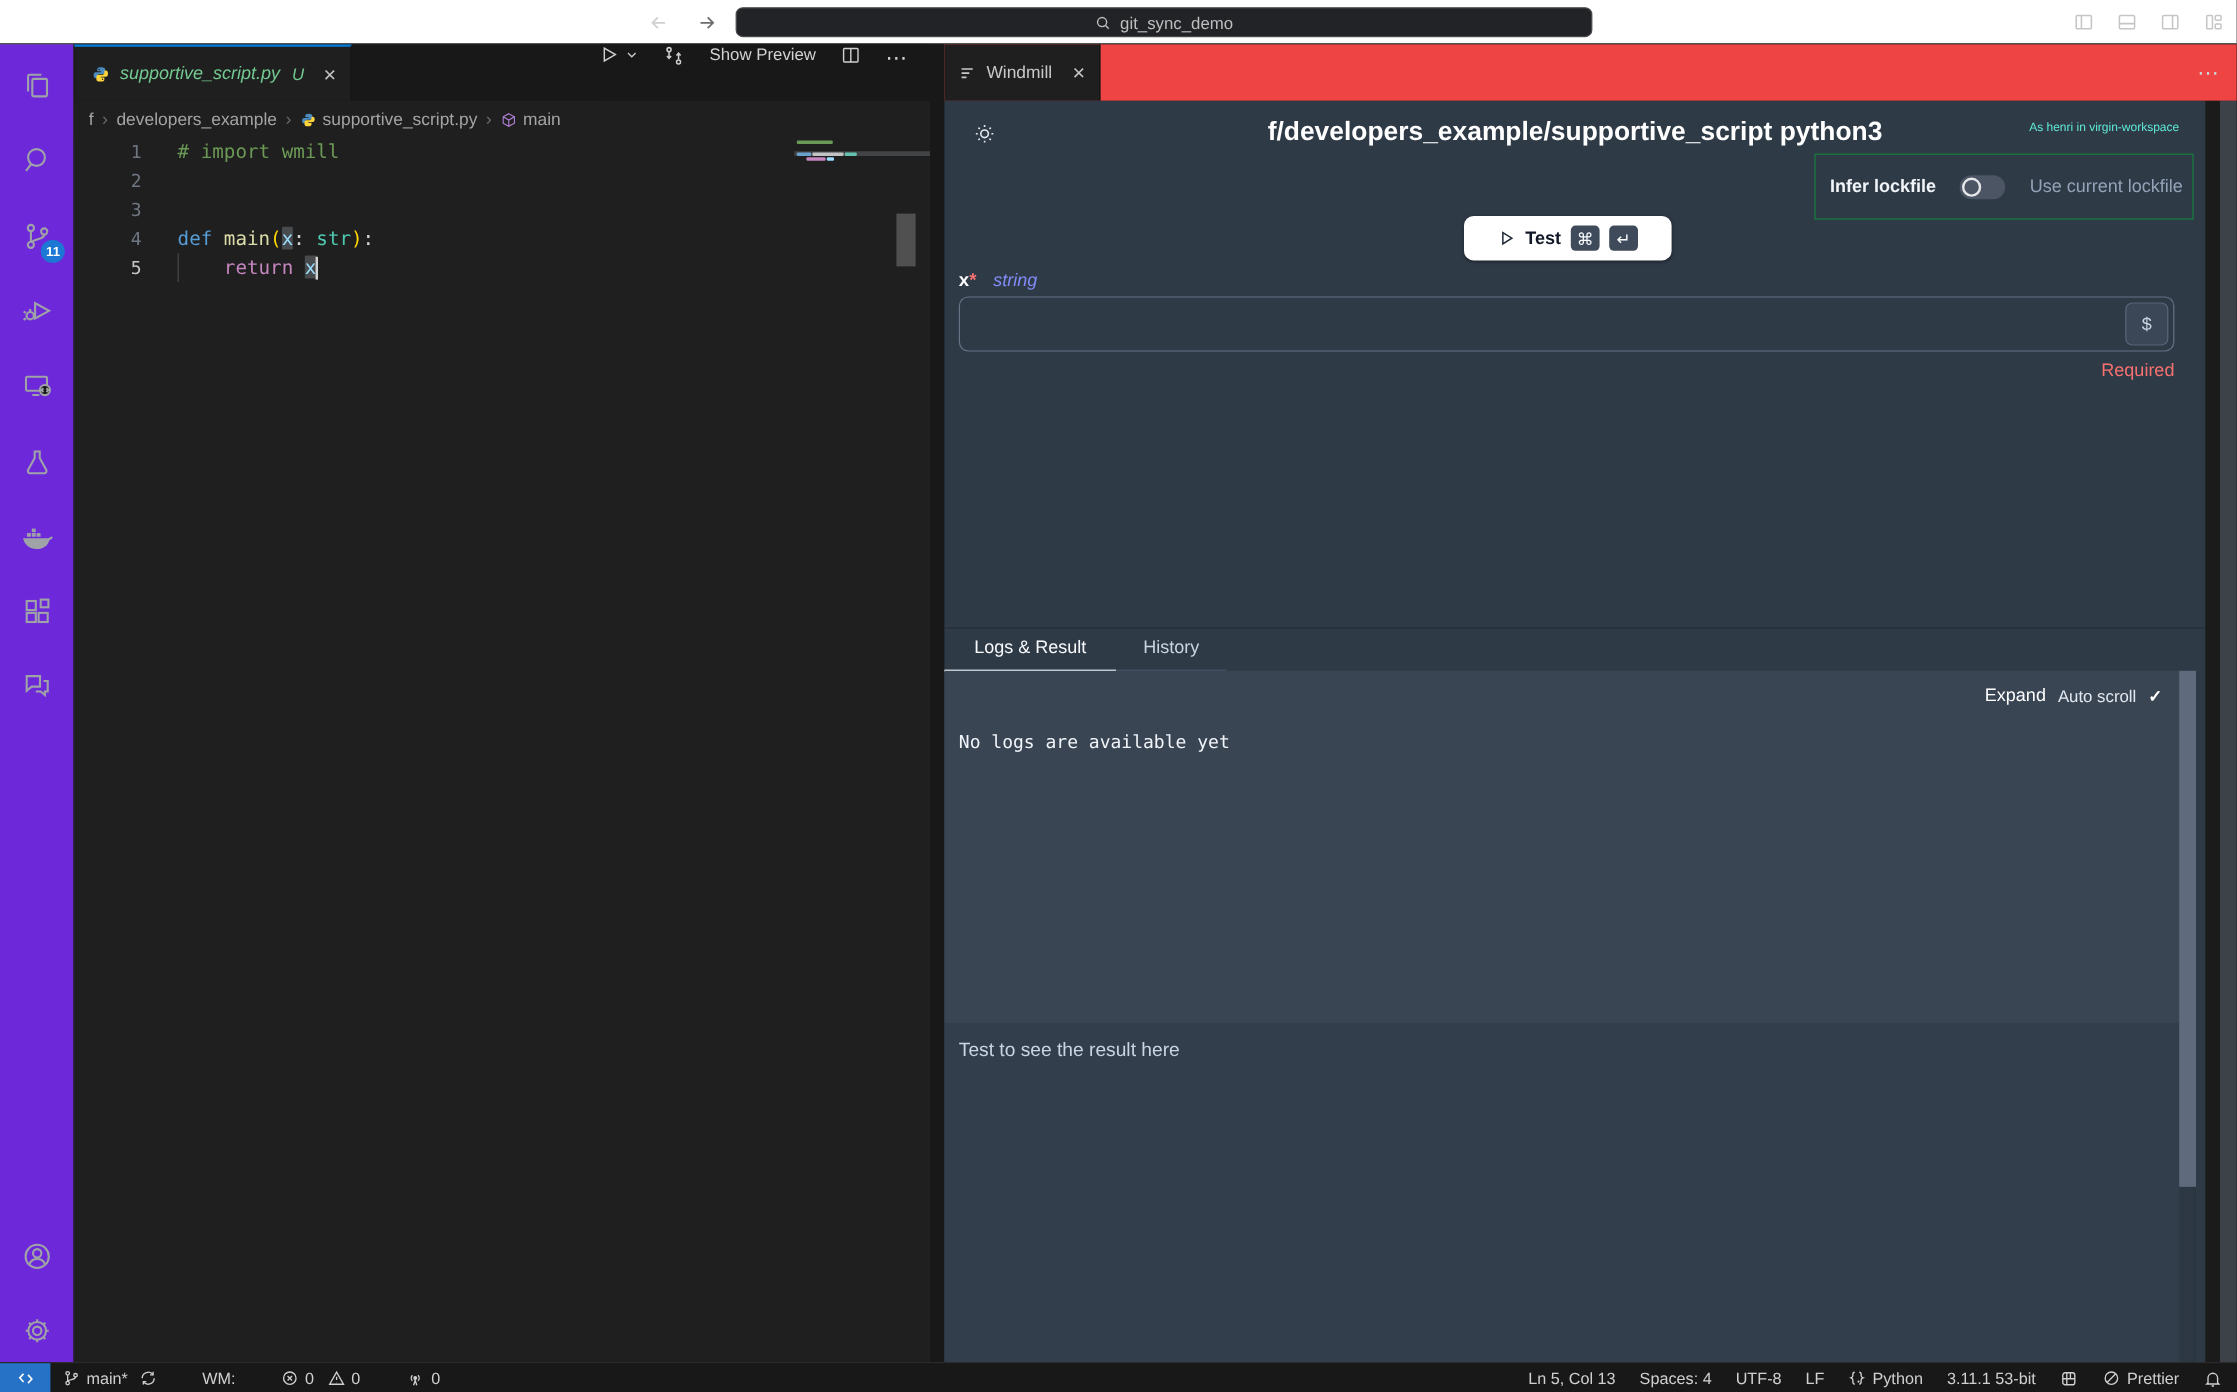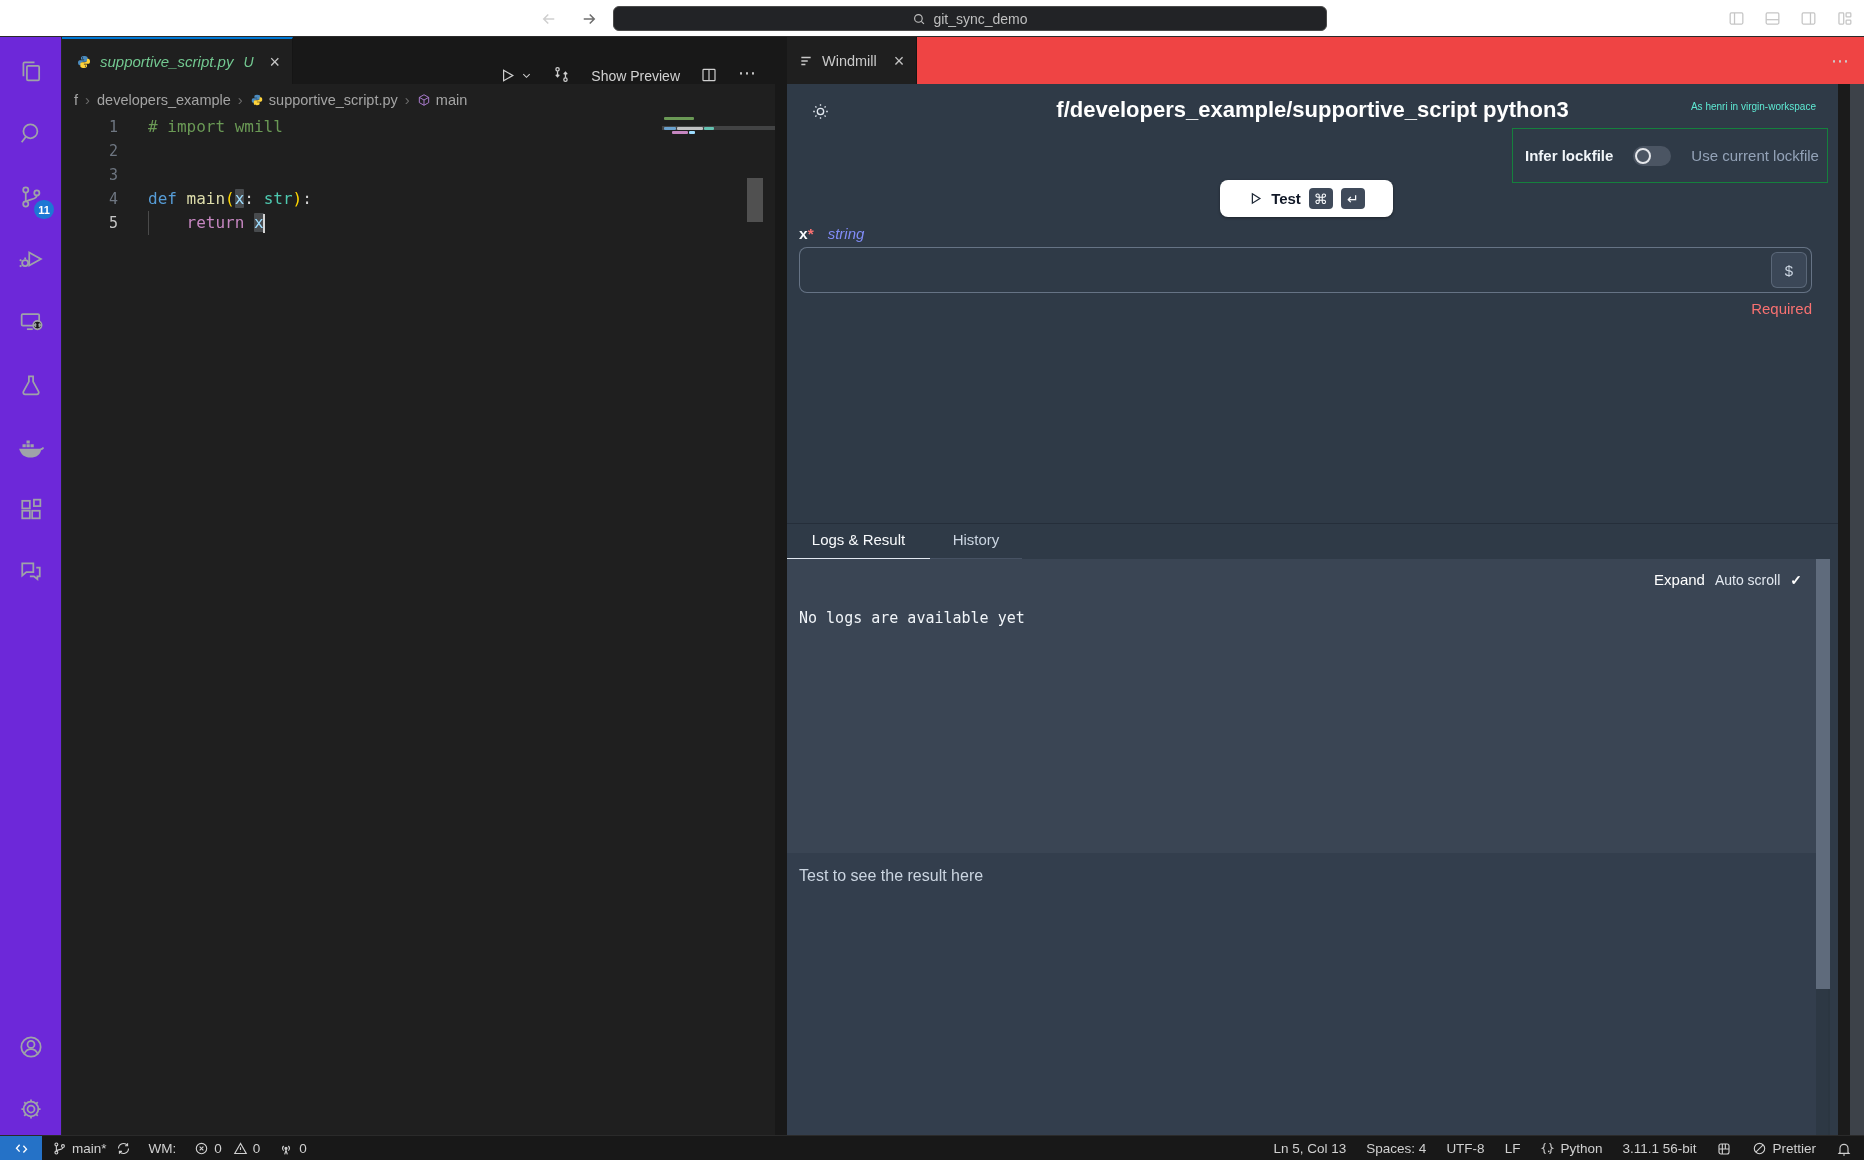--- a/index.html
+++ b/index.html
@@ -30,21 +30,21 @@
     justify-content:center; padding:0 4px; }
 
   
   .editor-group { position:absolute; left:62px; top:37px; width:713px; height:1098px; background:#1f1f1f; }
   .tabbar { position:absolute; left:0; top:0; width:100%; height:47px; background:#181818; display:flex; }
   .tab { position:relative; height:47px; background:#1f1f1f; border-top:2px solid #0078d4;
     border-right:1px solid #151515; display:flex; align-items:center; padding:0 12px 0 14px; gap:8px; cursor:pointer; }
   .tab-label { font-style:italic; font-size:15px; color:#73c991; }
   .tab-git { font-style:italic; font-size:14px; color:#73c991; margin-left:2px; }
   .tab-close { color:#c5c5c5; font-size:18px; line-height:1; margin-left:8px; cursor:pointer; }
-  .editor-actions { position:absolute; right:0; top:0; height:47px; display:flex; align-items:flex-end;
+  .editor-actions { position:absolute; right:0; top:0; height:47px; display:flex; align-items:flex-start;
     gap:20px; padding-right:18px; color:#cfcfcf; background:#181818; }
   .editor-actions .ic { cursor:pointer; display:flex; align-items:center; }
   .show-preview { font-size:14px; color:#d2d2d2; cursor:pointer; }
   .more-dots { font-size:18px; letter-spacing:1px; color:#cfcfcf; cursor:pointer; }
 
   .breadcrumbs { position:absolute; left:0; top:47px; width:100%; height:31px; background:#1f1f1f;
     display:flex; align-items:center; padding-left:12px; gap:7px; font-size:14.5px; color:#a4a4a4; }
   .crumb { cursor:pointer; display:flex; align-items:center; gap:5px; }
   .crumb-sep { color:#6b6b6b; font-size:15px; }
 
@@ -136,21 +136,21 @@
   .result-placeholder { padding:14px 0 0 12px; color:#cbd5e1; font-size:16px; }
 
   .wv-scrollbar { position:absolute; left:1029px; top:475px; width:14px; bottom:0; background:rgba(40,49,60,0.5); }
   .wv-thumb { position:absolute; left:0; top:0; width:14px; height:430px; background:#5f6b7c; cursor:pointer; }
 
   
   .statusbar { position:absolute; left:0; bottom:0; width:1864px; height:25px; background:#181818;
     border-top:1px solid #2a2a2a; font-size:13.5px; color:#d0d0d0; }
   .sb-remote { position:absolute; left:0; top:0; width:42px; height:25px; background:#2572c7; color:#ffffff;
     display:flex; align-items:center; justify-content:center; cursor:pointer; }
-  .sb-left { position:absolute; left:52px; top:0; height:25px; display:flex; align-items:center; gap:18px; }
+  .sb-left { position:absolute; left:52px; top:0; height:25px; display:flex; align-items:center; gap:38px; }
   .sb-right { position:absolute; right:12px; top:0; height:25px; display:flex; align-items:center; gap:20px; }
   .sb-item { display:flex; align-items:center; gap:5px; cursor:pointer; white-space:nowrap; }
   .sb-item .ic { display:flex; align-items:center; }
 
   .gap-col { position:absolute; left:775px; top:37px; width:12px; height:1098px; background:#181818; }
 </style>
 </head>
 <body>
 
 <div class="app">
@@ -524,21 +524,21 @@
       <span class="sb-item">
         <span class="ic">
           <svg width="15" height="15" viewBox="0 0 24 24" fill="none" stroke="currentColor" stroke-width="1.8">
               <path d="M9 4c-2 0-2.5 1-2.5 2.5v2C6.5 10 5.5 11 4 11.5c1.5.5 2.5 1.5 2.5 3v2C6.5 18 7 20 9 20"></path>
               <circle cx="14" cy="16.5" r="1.4" fill="currentColor" stroke="none"></circle>
               <path d="M15 4c2 0 2.5 1 2.5 2.5v2c0 1.5 1 2.5 2.5 3-1.5.5-2.5 1.5-2.5 3v2C17.5 18 17 20 15 20"></path>
             </svg>
         </span>
         <span>Python</span>
       </span>
-      <span class="sb-item">3.11.1 56-bit</span>
+      <span class="sb-item">3.11.1 53-bit</span>
       <span class="sb-item">
         <span class="ic">
             <svg width="16" height="16" viewBox="0 0 24 24" fill="none" stroke="currentColor" stroke-width="1.7">
               <rect x="4.5" y="4.5" width="15" height="15" rx="3"></rect>
               <path d="M9.5 4.5v15M4.5 12h15M14 4.5V12"></path>
             </svg>
           </span>
       </span>
       <span class="sb-item">
         <span class="ic">

